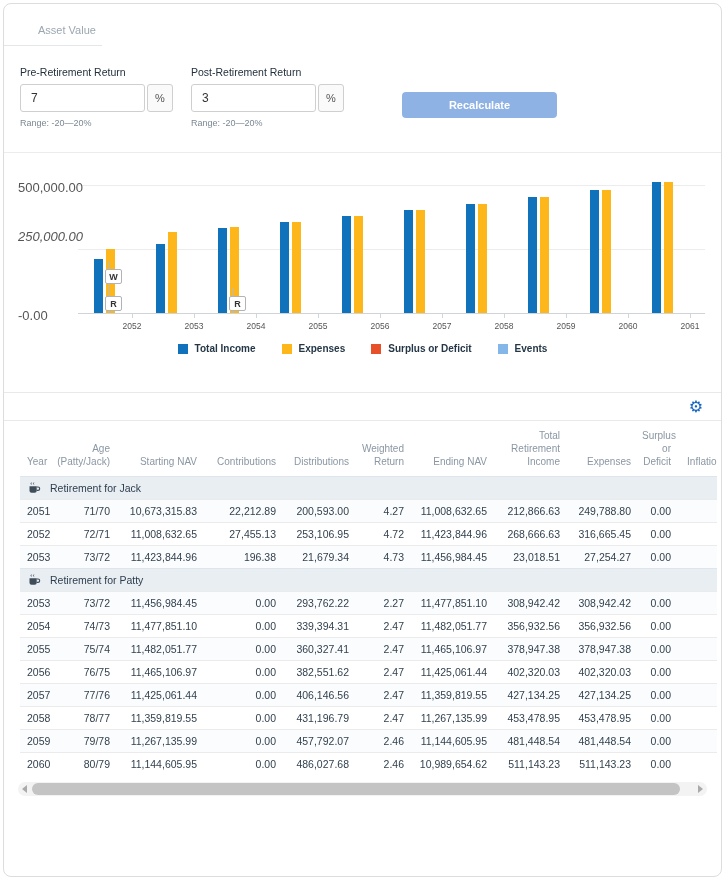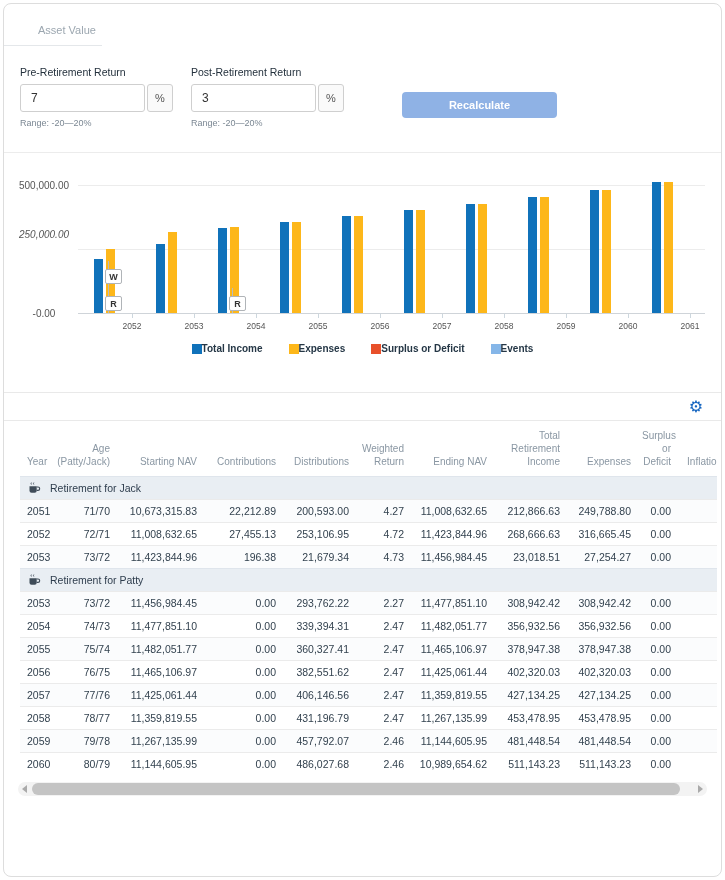--- a/index.html
+++ b/index.html
@@ -34,29 +34,29 @@
   .range-note { font-size:9px; color:#7b8793; margin-top:6px; }
   .fg { margin-right:18px; }
   .btn-recalc { margin-left:40px; margin-top:26px; width:155px; height:26px; background:#8fb2e5; color:#fff; border:none;
                 border-radius:4px; font-size:11px; font-weight:bold; cursor:pointer; font-family:inherit; }
 
   
   .chart-section { margin-top:24px; border-top:1px solid #ececec; }
   .plot { position:relative; height:184px; }
   .gridline { position:absolute; left:74px; right:16px; height:1px; background:#ececec; }
   .axisline { position:absolute; left:74px; right:16px; height:1px; background:#cfd4d9; }
-  .ylab { position:absolute; width:52px; text-align:center; font-size:10px; color:#555; }
+  .ylab { position:absolute; width:52px; text-align:left; font-size:13px; color:#555; }
   .bar { position:absolute; width:9px; }
   .xlab { position:absolute; font-size:8.5px; color:#555; width:40px; text-align:center; }
   .xtick { position:absolute; width:1px; height:4px; background:#cdd7de; }
   .flagpole { position:absolute; width:1px; background:#b8bcc0; }
   .flagbox { position:absolute; width:17px; height:15px; background:#fff; border:1px solid #b0b4b8; border-radius:2px;
              font-size:9px; font-weight:bold; color:#333; display:flex; align-items:center; justify-content:center; }
   .legend { display:flex; justify-content:center; gap:26px; margin-top:6px; }
-  .leg-item { display:flex; align-items:center; cursor:pointer; }
+  .leg-item { display:flex; align-items:center; gap:7px; cursor:pointer; }
   .leg-swatch { width:10px; height:10px; }
   .leg-label { font-size:10px; font-weight:bold; color:#253746; }
 
   
   .sep1 { margin-top:38px; border-top:1px solid #e9e9e9; }
   .gear-row { display:flex; justify-content:flex-end; padding:6px 18px 5px 0; }
   .gear { font-size:16px; color:#1565c0; line-height:1; cursor:pointer; }
   .sep2 { border-top:1px solid #e9e9e9; }
   .table-wrap { margin-left:16px; width:697px; overflow:hidden; }
   table { border-collapse:collapse; table-layout:fixed; width:730px; }

